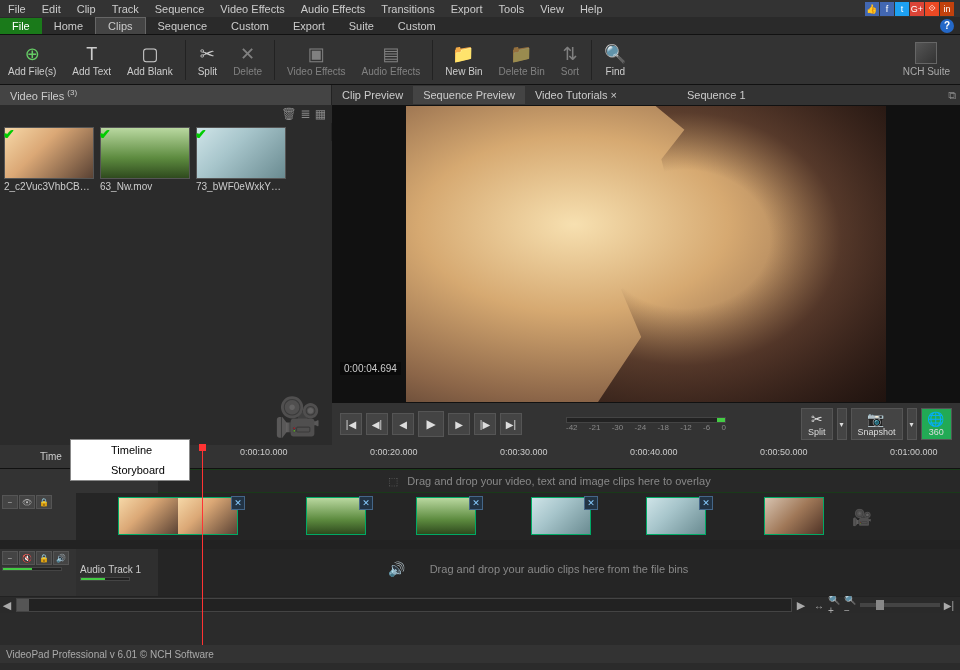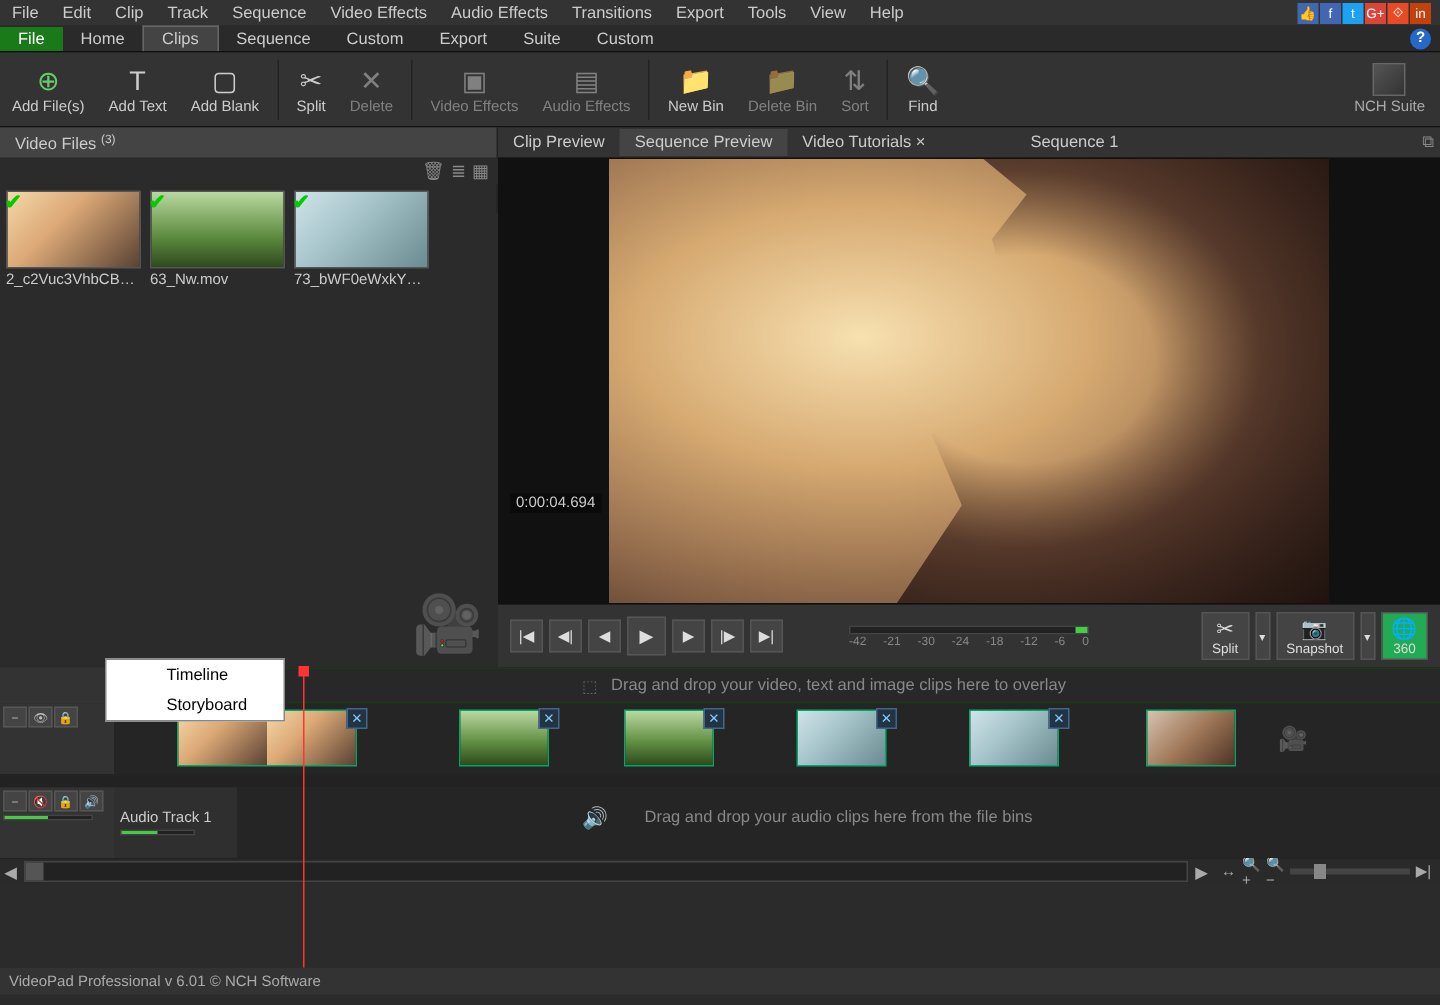--- a/index.html
+++ b/index.html
@@ -36,21 +36,21 @@
 .bin-watermark { position: absolute; bottom: 6px; right: 10px; font-size: 38px; color: #3a3a3a; }
 .preview-panel { flex: 1; background: #222; display: flex; flex-direction: column; }
 .preview-tabs { display: flex; background: #333; height: 20px; align-items: center; }
 .preview-tab { padding: 3px 10px; color: #ccc; cursor: pointer; }
 .preview-tab.active { background: #444; }
 .seq-title { margin-left: 60px; color: #ccc; }
 .pop-icon { margin-left: auto; margin-right: 4px; color: #888; cursor: pointer; }
 .preview-area { flex: 1; background: #111; position: relative; display: flex; align-items: center; justify-content: center; }
 .preview-img { width: 480px; height: 296px; background: radial-gradient(ellipse at 35% 40%, #f7e0b0 0%, #d6a971 35%, #8b6548 70%, #3e2b24 100%); position: relative; overflow: hidden; }
 .transport { height: 42px; background: #333; display: flex; align-items: center; padding: 0 8px; gap: 4px; }
-.timecode-box { position: absolute; left: 8px; bottom: 61px; color: #ccc; font-size: 10px; background: rgba(0,0,0,.4); padding: 1px 4px; text-align: right; }
+.timecode-box { position: absolute; left: 8px; bottom: 28px; color: #ccc; font-size: 10px; background: rgba(0,0,0,.4); padding: 1px 4px; text-align: right; }
 .t-btn { width: 22px; height: 22px; background: #444; border: 1px solid #555; display: flex; align-items: center; justify-content: center; color: #ddd; cursor: pointer; font-size: 10px; }
 .t-btn.play { width: 26px; height: 26px; font-size: 12px; }
 .meter { margin-left: 40px; }
 .meter-bar { width: 160px; height: 6px; background: #222; border: 1px solid #444; position: relative; }
 .meter-bar::after { content: ""; position: absolute; right: 0; top: 0; width: 8px; height: 100%; background: #4c4; }
 .meter-labels { display: flex; justify-content: space-between; width: 160px; font-size: 8px; color: #888; }
 .right-tools { margin-left: auto; display: flex; gap: 4px; }
 .right-tool { display: flex; flex-direction: column; align-items: center; background: #444; padding: 2px 6px; border: 1px solid #555; cursor: pointer; }
 .right-tool .ic { font-size: 14px; }
 .right-tool .tx { font-size: 9px; }
@@ -287,20 +287,31 @@
   </div>
 </div>
 
 <div class="timeline-zone">
   <div class="playhead" style="left:202px"></div>
   <div class="dropdown-ctx">
     <div>Timeline</div>
     <div>Storyboard</div>
   </div>
 
+  <div class="ruler">
+    <span class="timeline-label">Time</span>
+    <div class="ruler-track">
+      <span class="ruler-tick" style="left:40px">0:00:10.000</span>
+      <span class="ruler-tick" style="left:170px">0:00:20.000</span>
+      <span class="ruler-tick" style="left:300px">0:00:30.000</span>
+      <span class="ruler-tick" style="left:430px">0:00:40.000</span>
+      <span class="ruler-tick" style="left:560px">0:00:50.000</span>
+      <span class="ruler-tick" style="left:690px">0:01:00.000</span>
+    </div>
+  </div>
 
   <div class="overlay-track">
     <div style="width:158px;background:#333"></div>
     <div class="overlay-lane">
       <span class="add-ic">⬚</span>
       <span class="msg">Drag and drop your video, text and image clips here to overlay</span>
     </div>
   </div>
 
   <div class="track-row">

